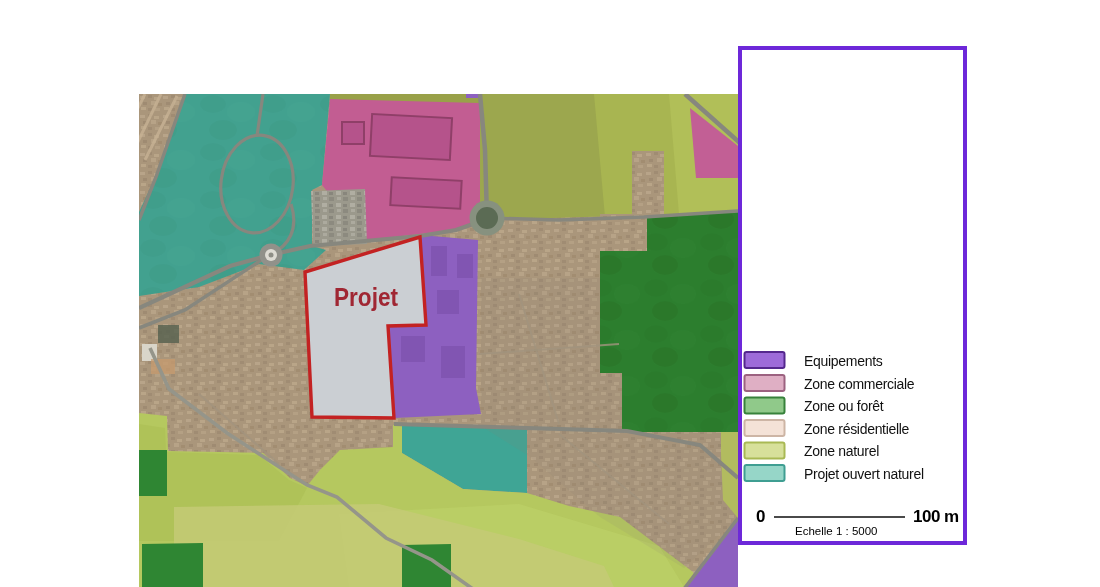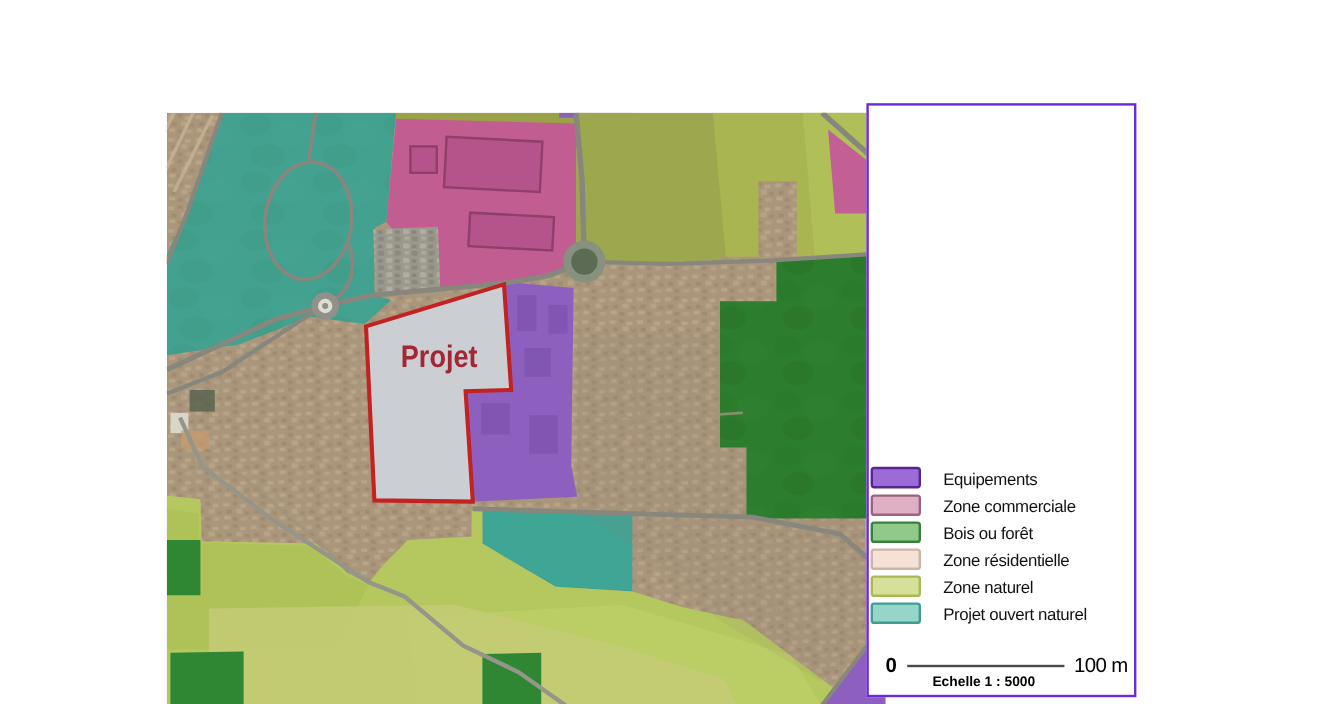--- a/index.html
+++ b/index.html
@@ -1,18 +1,18 @@
 <!DOCTYPE html>
 <html><head>
 <meta charset="utf-8">
 <style>
 html,body{margin:0;padding:0;background:#fff;width:1100px;height:587px;overflow:hidden;}
 body{font-family:"Liberation Sans", sans-serif;position:relative;}
 #map{position:absolute;left:139px;top:46px;width:599px;height:529px;margin-top:48px;}
-#legend{position:absolute;left:722px;top:46px;width:221px;height:491px;background:#fff;border:2px solid #6d28d9;margin-top:40px;}
+#legend{position:absolute;left:738px;top:46px;width:221px;height:491px;background:#fff;border:4px solid #6d28d9;}
 .lab{position:absolute;left:62px;font-size:14px;letter-spacing:-0.3px;color:#111;white-space:nowrap;}
 </style>
 </head>
 <body>
 
 <div id="map">
 <svg width="599" height="493" viewBox="0 0 599 493" xmlns="http://www.w3.org/2000/svg">
 <defs>
 <pattern id="resid" width="23" height="19" patternUnits="userSpaceOnUse">
 <rect width="23" height="19" fill="#aa967b"></rect>
@@ -177,25 +177,25 @@
 
 <rect x="2.5" y="370" width="40" height="16" rx="2" fill="#f4e2d7" stroke="#cdb5a5" stroke-width="2"></rect>
 
 <rect x="2.5" y="392.5" width="40" height="16" rx="2" fill="#d7e09a" stroke="#a9b954" stroke-width="2"></rect>
 
 <rect x="2.5" y="415" width="40" height="16" rx="2" fill="#96d6c8" stroke="#3f9e92" stroke-width="2"></rect>
 </svg>
 
 <div class="lab" style="top:303px;">Equipements</div>
 <div class="lab" style="top:326px;">Zone commerciale</div>
-<div class="lab" style="top:348px;">Bois ou forêt</div>
+<div class="lab" style="top:348px;">Zone ou forêt</div>
 <div class="lab" style="top:371px;">Zone résidentielle</div>
 <div class="lab" style="top:393px;">Zone naturel</div>
 <div class="lab" style="top:416px;">Projet ouvert naturel</div>
 
 <div style="position:absolute;left:14px;top:457px;font-size:17px;font-weight:bold;">0</div>
 
 <div style="position:absolute;left:32px;top:466px;width:131px;height:2px;background:#4a4a4a;"></div>
 
-<div style="position:absolute;left:171px;top:457px;font-size:17px;font-weight:normal;letter-spacing:-0.5px;white-space:nowrap;">100 m</div>
-
-<div style="position:absolute;left:53px;top:475px;font-size:11.5px;font-weight:bold;">Echelle 1 : 5000</div>
+<div style="position:absolute;left:171px;top:457px;font-size:17px;font-weight:bold;letter-spacing:-0.5px;white-space:nowrap;">100 m</div>
+
+<div style="position:absolute;left:53px;top:475px;font-size:11.5px;font-weight:normal;">Echelle 1 : 5000</div>
 </div>
 
 </body></html>

